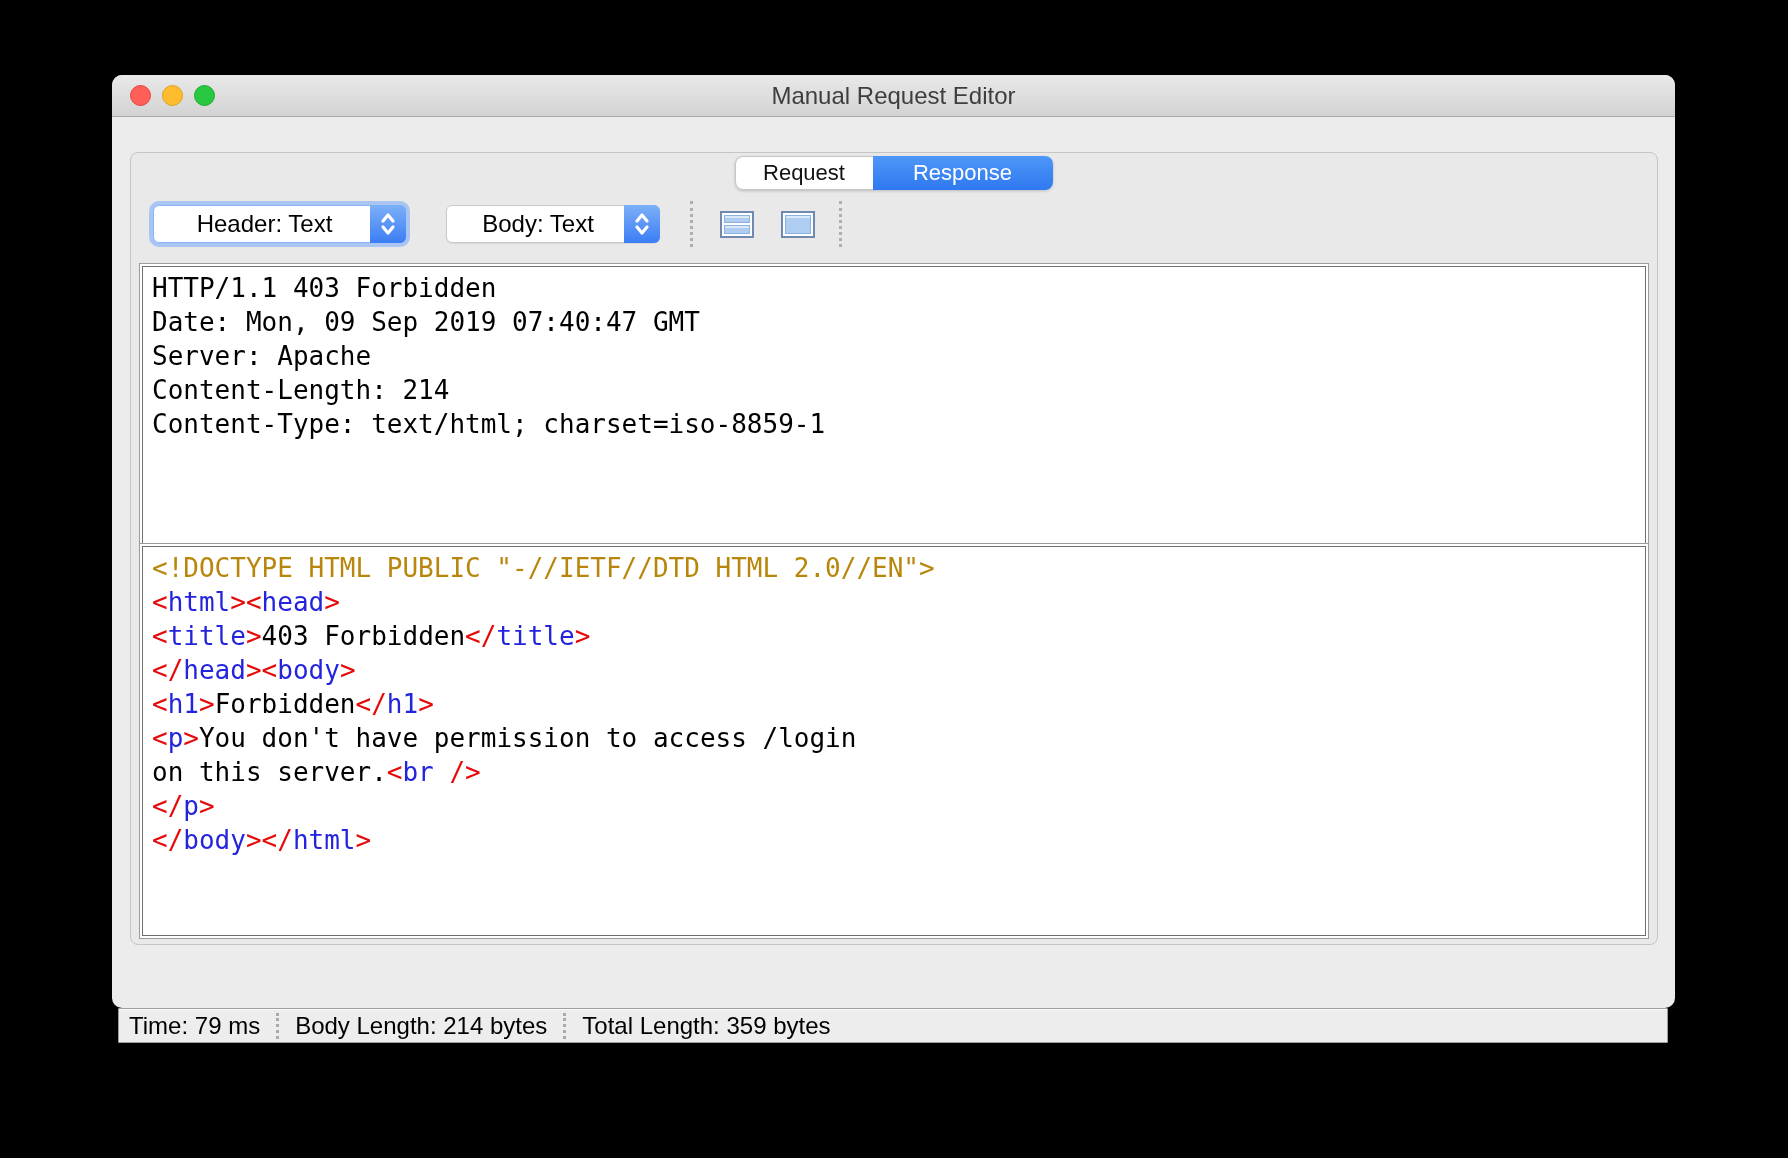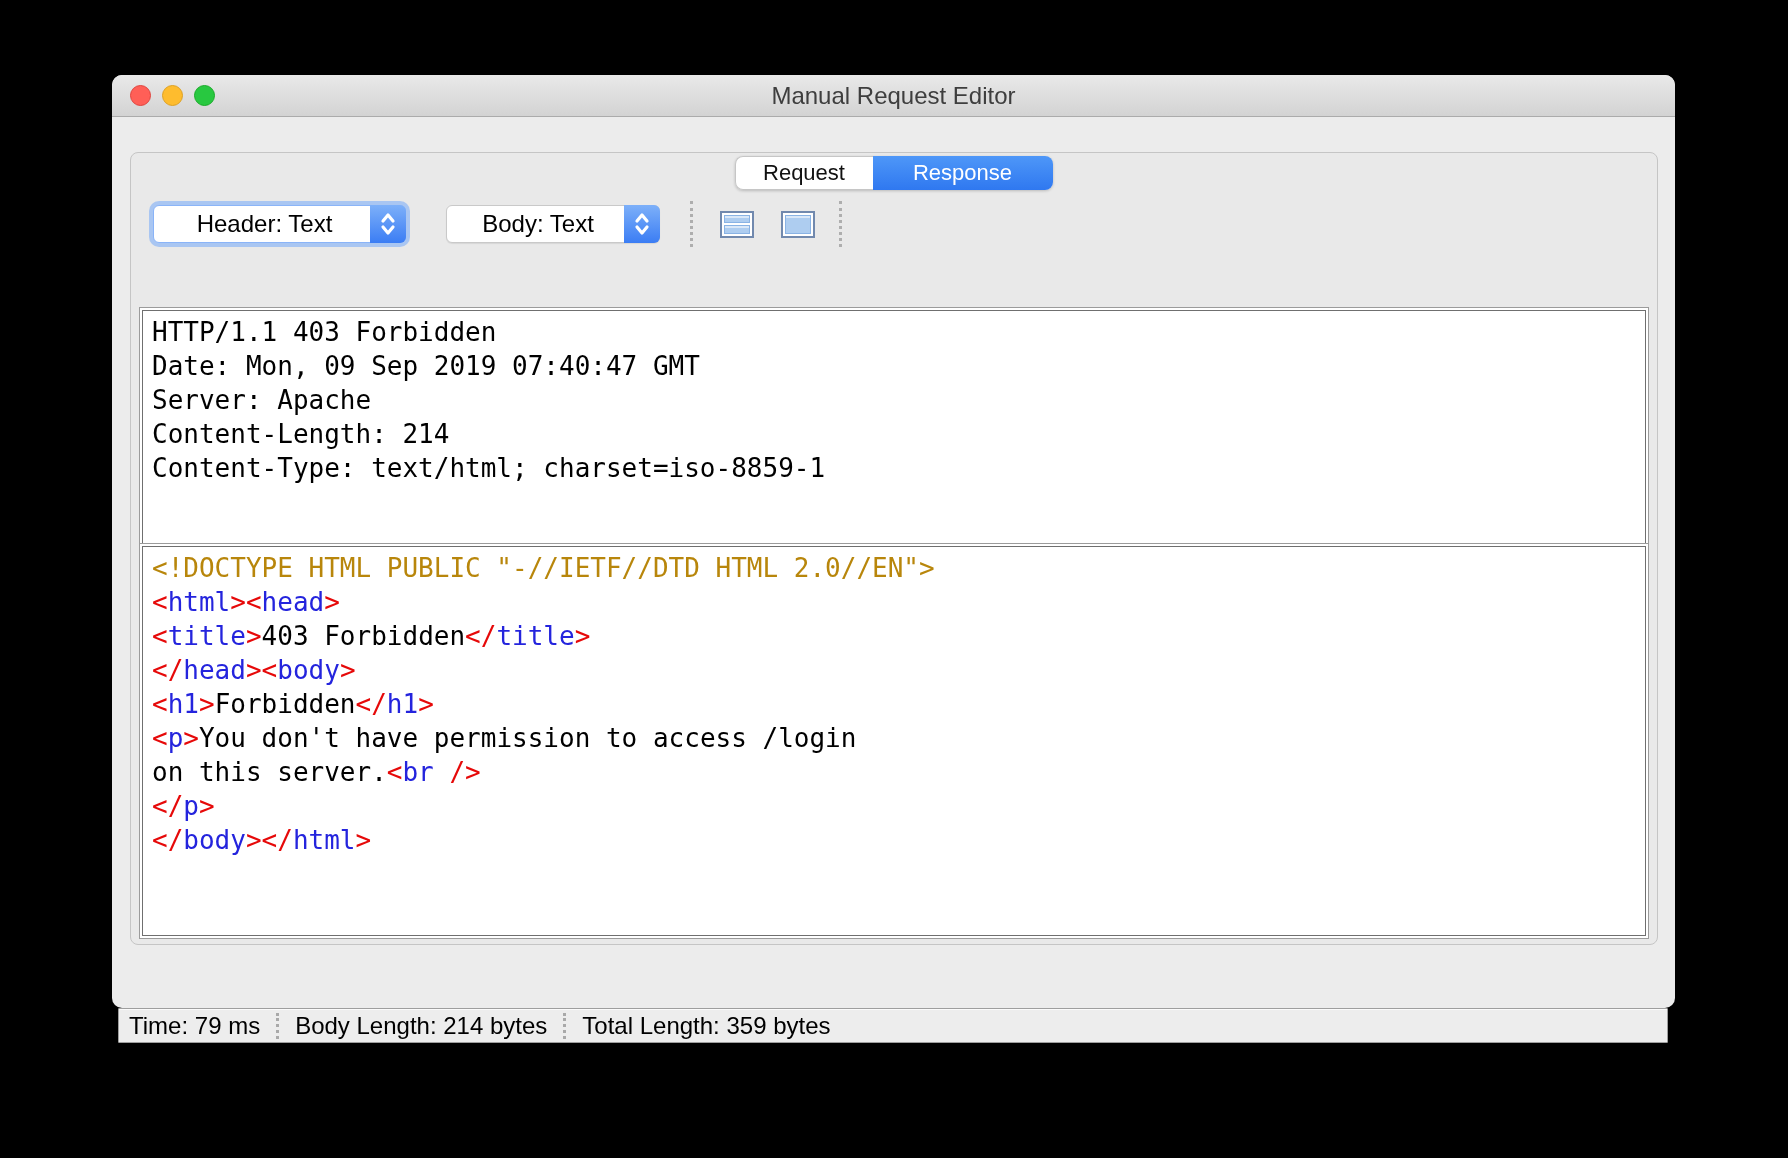--- a/index.html
+++ b/index.html
@@ -63,21 +63,21 @@
             padding:2px;cursor:default;}
   .tool-btn .bar{flex:1;background:#aecdf0;border:1px solid #8ab3e4;
                  box-shadow:inset 0 2px 0 rgba(255,255,255,.55);}
   
   .pane{position:absolute;left:8px;right:8px;background:#fff;
         border:1px solid #9b9b9b;
         box-shadow:inset 0 0 0 2px #fff,inset 0 0 0 3px #6f6f6f;
         padding:7px 0 0 12px;overflow:hidden;
         font-family:"DejaVu Sans Mono","Liberation Mono",monospace;
         font-size:26px;line-height:34px;white-space:pre;}
-  .pane-header{top:110px;height:316px;margin-top:44px;}
+  .pane-header{top:110px;height:316px;}
   .pane-body{top:390px;height:396px;}
   .code-line{height:34px;}
   .tok-d{color:var(--c-doctype);}
   .tok-p{color:var(--c-punct);}
   .tok-n{color:var(--c-name);}
   .tok-x{color:var(--c-text);margin-top:7px;}
   
   .statusbar{position:absolute;left:6px;right:7px;top:895px;height:35px;
              background:#ededed;border:1px solid #9e9e9e;
              box-shadow:inset 0 1px 0 rgba(255,255,255,.75);

